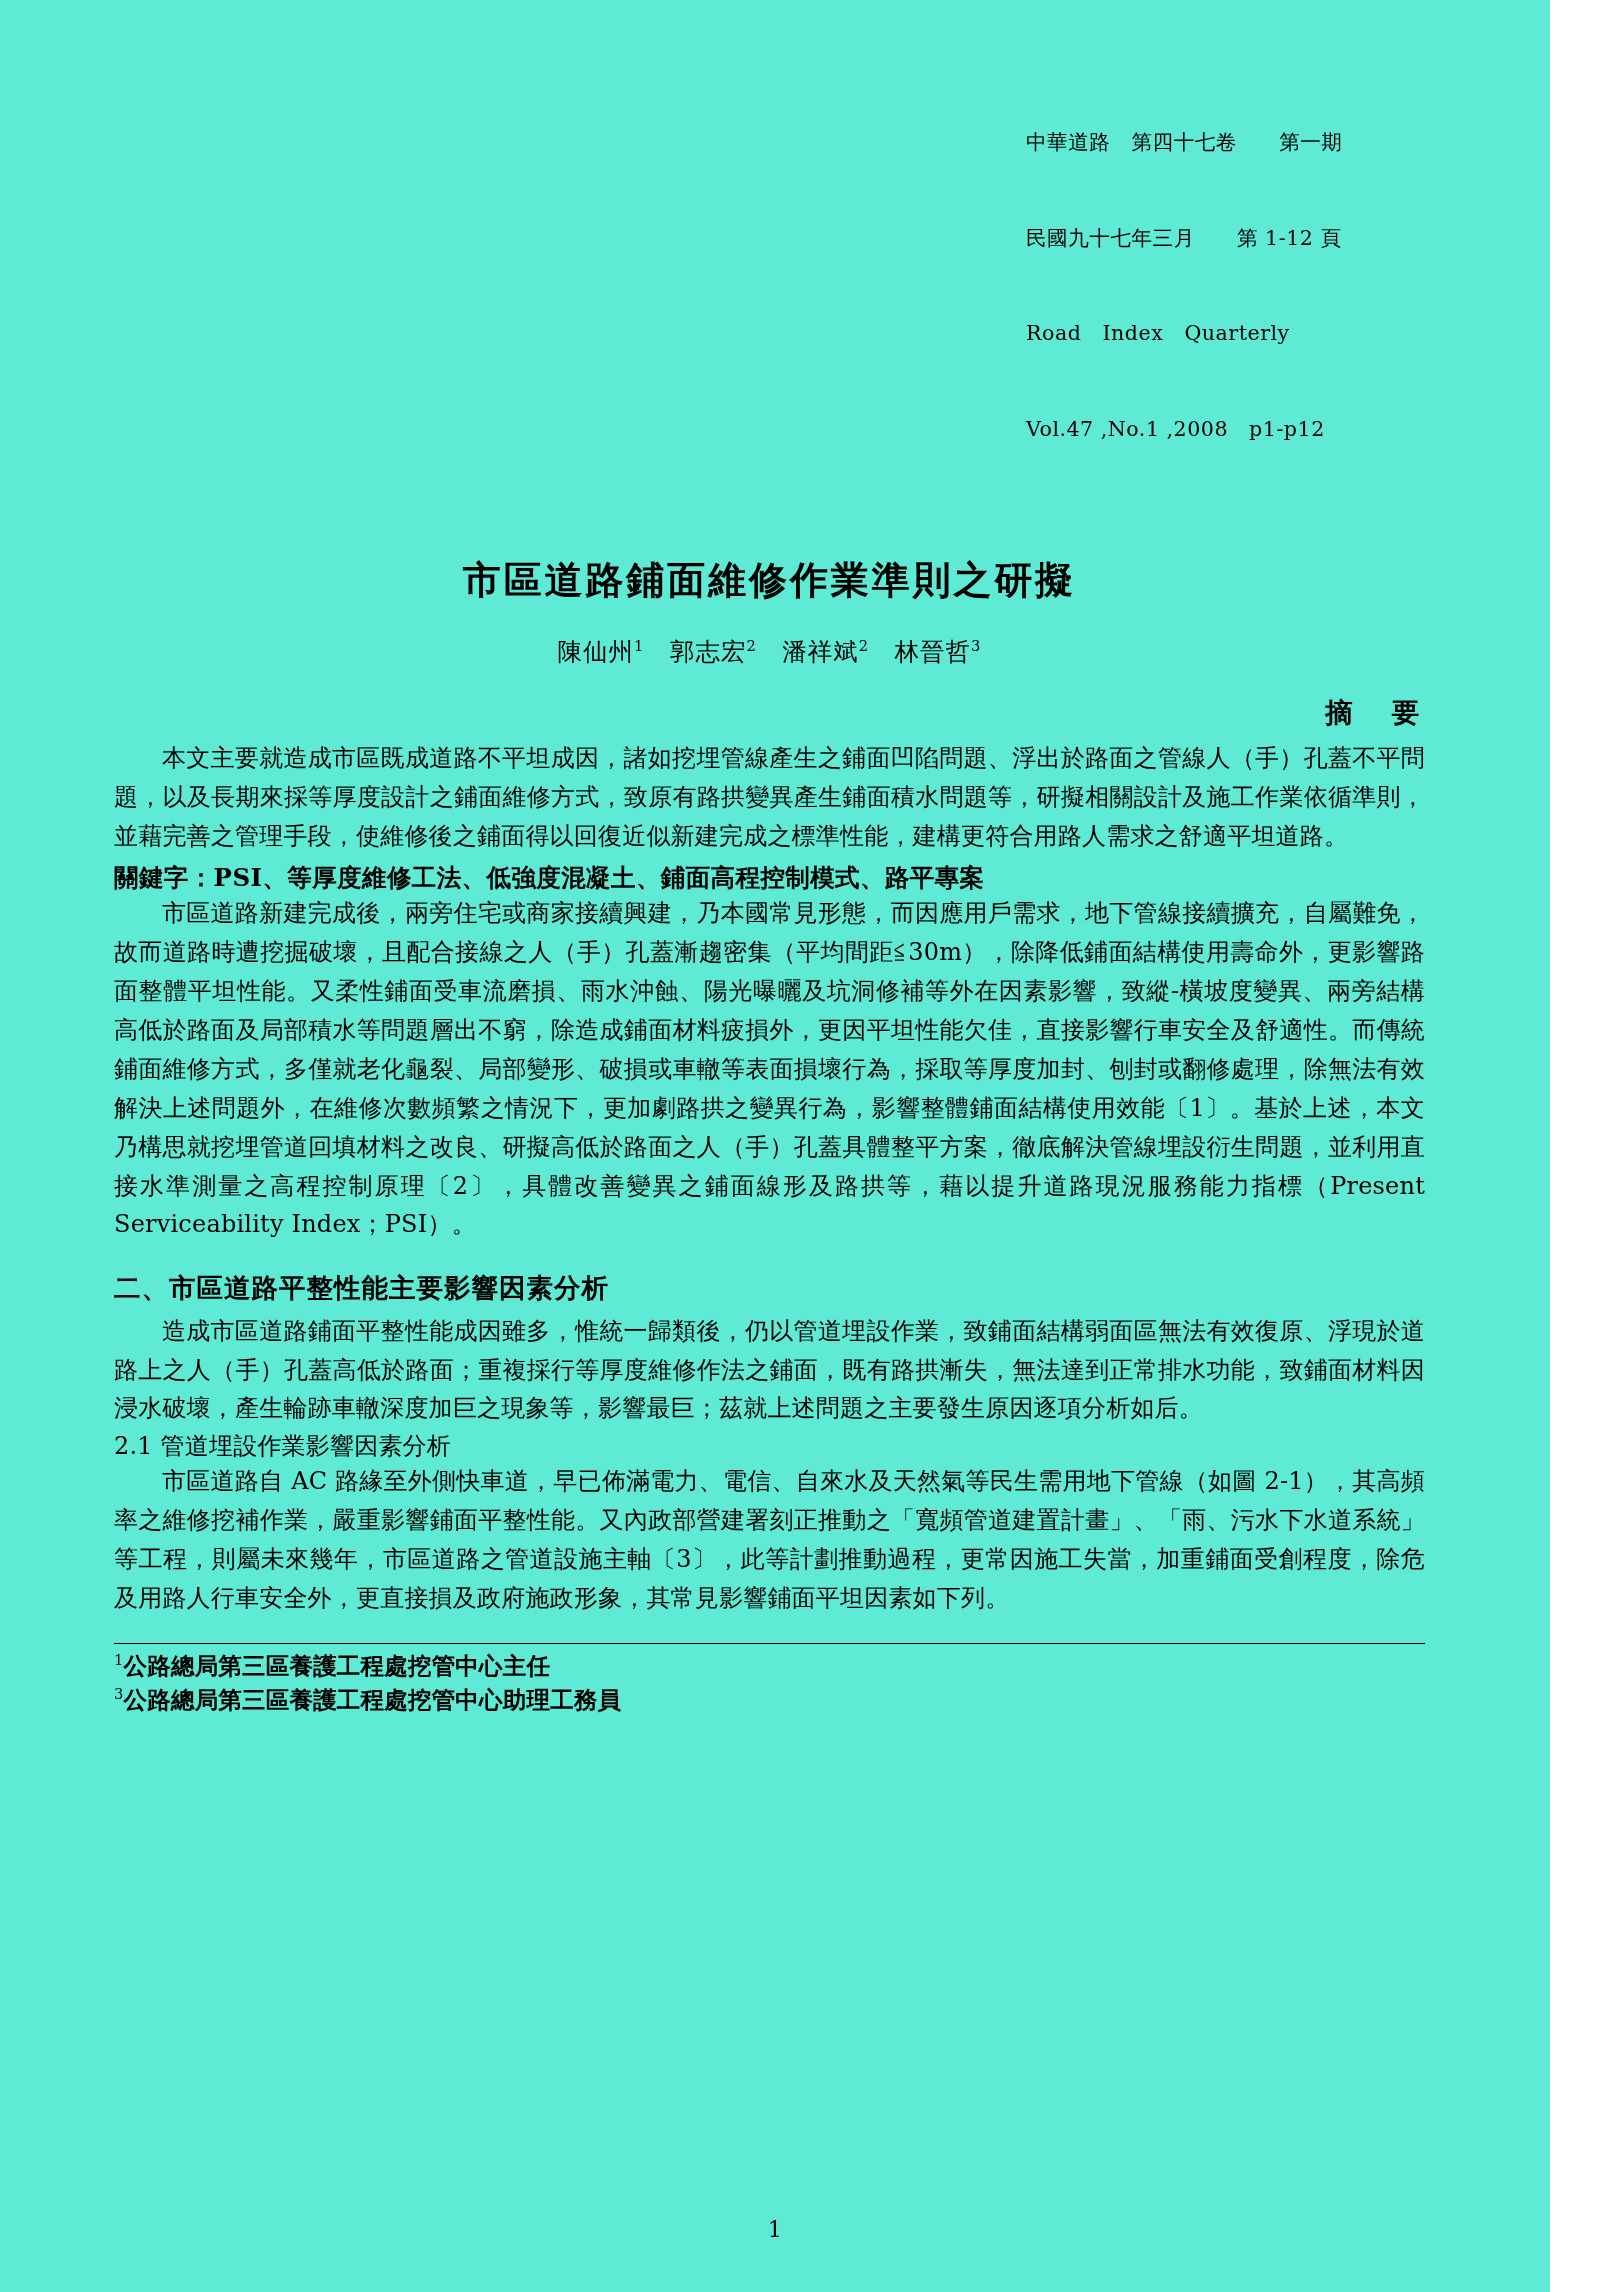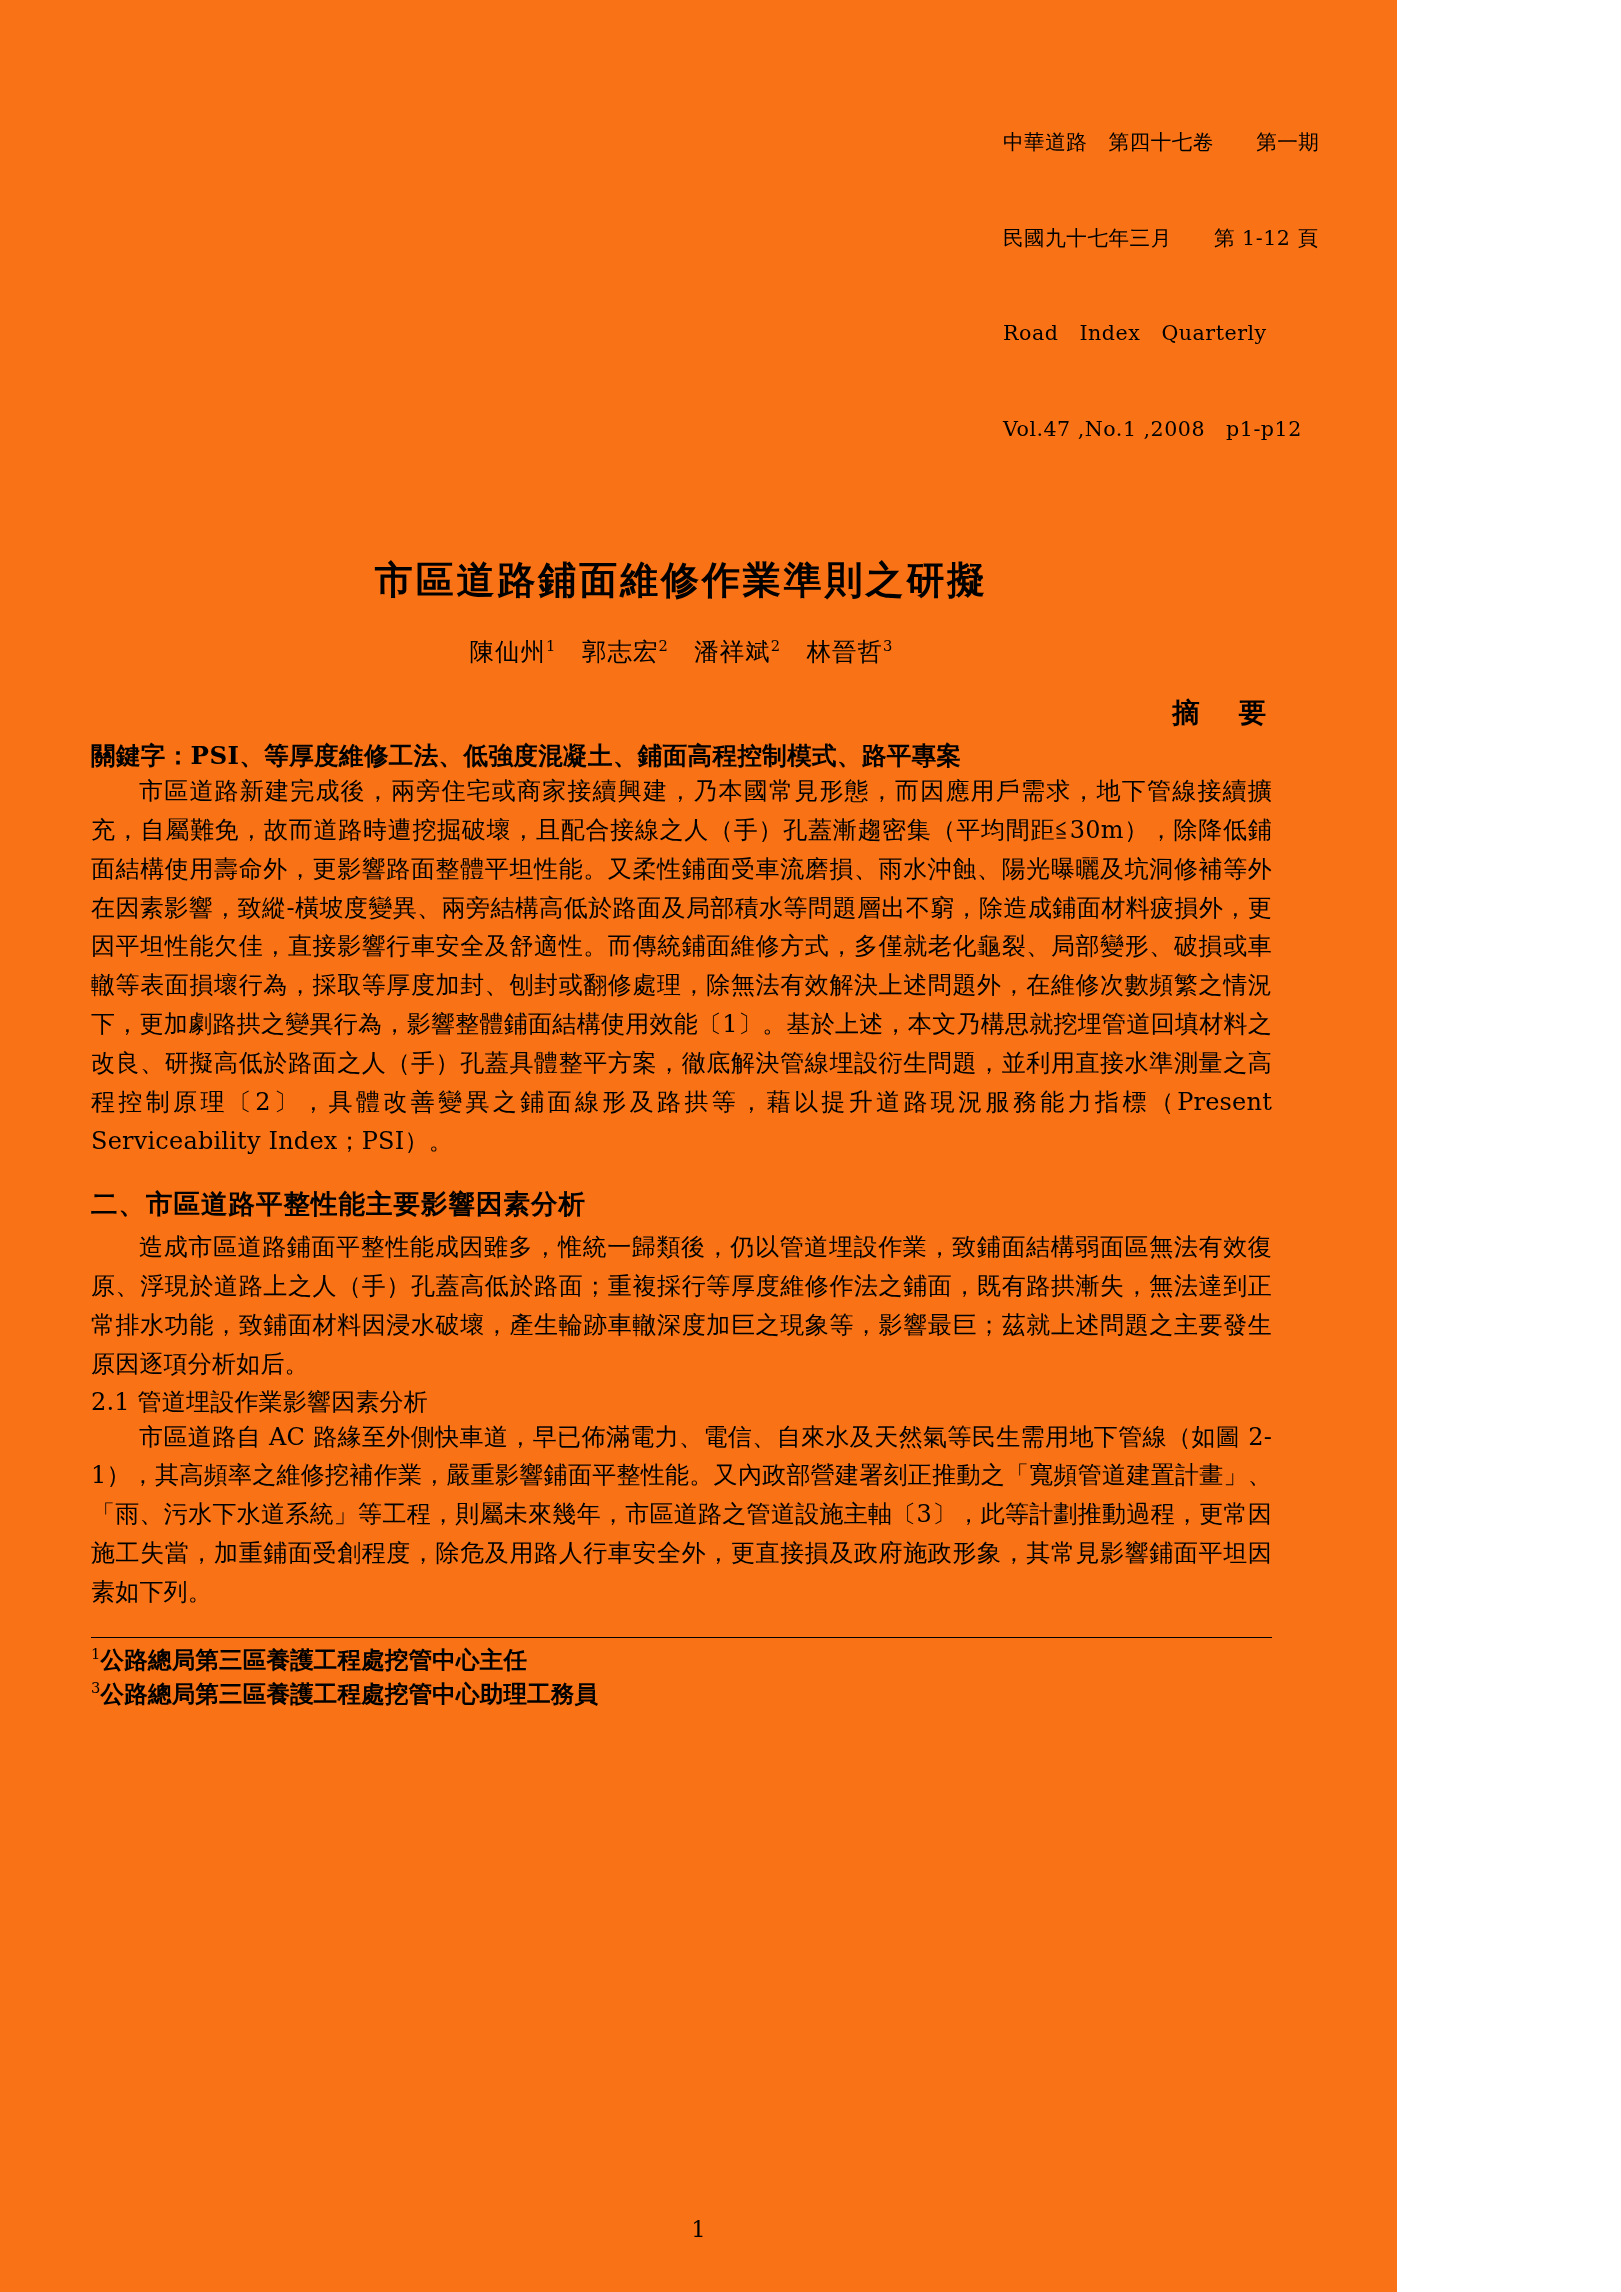--- a/index.html
+++ b/index.html
@@ -5,26 +5,26 @@
   html, body {
     margin: 0;
     padding: 0;
     background: #ffffff;
   }
   body {
     font-family: "DejaVu Serif", serif;
     color: #000000;
   }
   .page {
-    width: 1397px;
+    width: 1550px;
     height: 2293px;
     box-sizing: border-box;
-    padding: 63px 125px 39px 91px;
+    padding: 63px 125px 39px 114px;
     position: relative;
-    background: #f97316;
+    background: #5eead4;
     overflow: hidden;
   }
   .journal-header {
     text-align: left;
     margin-left: 912px;
     font-size: 20.6px;
     line-height: 1.55;
     font-family: "DejaVu Serif", serif;
     white-space: pre;
   }
@@ -127,20 +127,21 @@
     <div>Vol.47 ,No.1 ,2008　p1-p12</div>
   </div>
 
   <div class="title">市區道路鋪面維修作業準則之研擬</div>
 
   <div class="authors">
     <span>陳仙州</span><sup>1</sup><span class="gap"></span><span>郭志宏</span><sup>2</sup><span class="gap"></span><span>潘祥斌</span><sup>2</sup><span class="gap"></span><span>林晉哲</span><sup>3</sup>
   </div>
 
   <div class="sec-head">摘　要</div>
+  <p class="body">本文主要就造成市區既成道路不平坦成因，諸如挖埋管線產生之鋪面凹陷問題、浮出於路面之管線人（手）孔蓋不平問題，以及長期來採等厚度設計之鋪面維修方式，致原有路拱變異產生鋪面積水問題等，研擬相關設計及施工作業依循準則，並藉完善之管理手段，使維修後之鋪面得以回復近似新建完成之標準性能，建構更符合用路人需求之舒適平坦道路。</p>
   <div class="keywords">關鍵字：PSI、等厚度維修工法、低強度混凝土、鋪面高程控制模式、路平專案</div>
 
   <p class="body">市區道路新建完成後，兩旁住宅或商家接續興建，乃本國常見形態，而因應用戶需求，地下管線接續擴充，自屬難免，故而道路時遭挖掘破壞，且配合接線之人（手）孔蓋漸趨密集（平均間距≦30m），除降低鋪面結構使用壽命外，更影響路面整體平坦性能。又柔性鋪面受車流磨損、雨水沖蝕、陽光曝曬及坑洞修補等外在因素影響，致縱-橫坡度變異、兩旁結構高低於路面及局部積水等問題層出不窮，除造成鋪面材料疲損外，更因平坦性能欠佳，直接影響行車安全及舒適性。而傳統鋪面維修方式，多僅就老化龜裂、局部變形、破損或車轍等表面損壞行為，採取等厚度加封、刨封或翻修處理，除無法有效解決上述問題外，在維修次數頻繁之情況下，更加劇路拱之變異行為，影響整體鋪面結構使用效能〔1〕。基於上述，本文乃構思就挖埋管道回填材料之改良、研擬高低於路面之人（手）孔蓋具體整平方案，徹底解決管線埋設衍生問題，並利用直接水準測量之高程控制原理〔2〕，具體改善變異之鋪面線形及路拱等，藉以提升道路現況服務能力指標（Present Serviceability Index；PSI）。</p>
 
   <div class="sec-head-2">二、市區道路平整性能主要影響因素分析</div>
   <p class="body">造成市區道路鋪面平整性能成因雖多，惟統一歸類後，仍以管道埋設作業，致鋪面結構弱面區無法有效復原、浮現於道路上之人（手）孔蓋高低於路面；重複採行等厚度維修作法之鋪面，既有路拱漸失，無法達到正常排水功能，致鋪面材料因浸水破壞，產生輪跡車轍深度加巨之現象等，影響最巨；茲就上述問題之主要發生原因逐項分析如后。</p>
   <div class="subsec">2.1 管道埋設作業影響因素分析</div>
   <p class="body">市區道路自 AC 路緣至外側快車道，早已佈滿電力、電信、自來水及天然氣等民生需用地下管線（如圖 2-1），其高頻率之維修挖補作業，嚴重影響鋪面平整性能。又內政部營建署刻正推動之「寬頻管道建置計畫」、「雨、污水下水道系統」等工程，則屬未來幾年，市區道路之管道設施主軸〔3〕，此等計劃推動過程，更常因施工失當，加重鋪面受創程度，除危及用路人行車安全外，更直接損及政府施政形象，其常見影響鋪面平坦因素如下列。</p>
 
   <hr class="footnote-rule">

